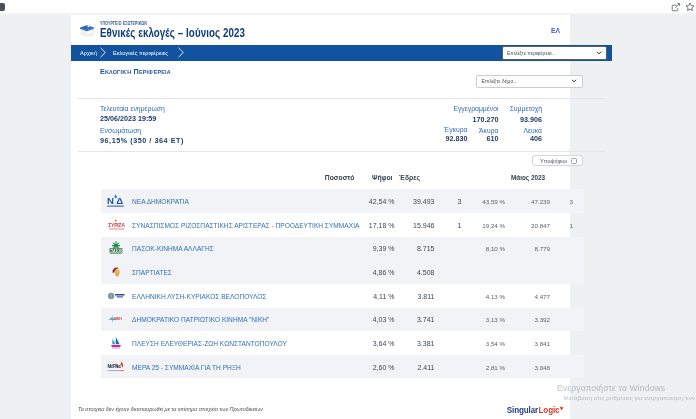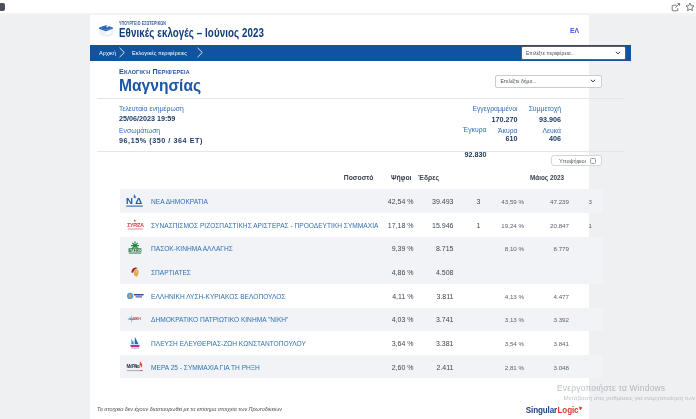--- a/index.html
+++ b/index.html
@@ -13,21 +13,21 @@
   .nowrap { white-space:nowrap; }
 
   
   .chrome { position:absolute; left:0; top:0; width:696px; height:12.5px; background:#ffffff; z-index:5; }
   .chrome-strip { position:absolute; left:0; top:12.5px; width:696px; height:2.5px; background:#f2f3f5; z-index:5; }
   .frag-icon { position:absolute; left:-1.5px; top:2.8px; width:6.5px; height:8.7px; background:#4b4f57; border-radius:2px; }
   .url-text { position:absolute; left:7px; top:0; height:13px; line-height:13.5px; font-size:7.4px; color:#494f54; letter-spacing:0.1px; }
   .chrome-icon { position:absolute; top:2.4px; }
 
   
-  .container { position:absolute; left:90px; top:15px; width:499px; height:404px; background:#ffffff; }
+  .container { position:absolute; left:71px; top:15px; width:499px; height:404px; background:#ffffff; }
 
   
   .site-logo { position:absolute; left:7.5px; top:8.5px; width:16px; height:13px; }
   .ministry { position:absolute; left:29px; top:4.7px; font-size:5px; font-weight:bold; color:#30549b; letter-spacing:0.2px; transform:scaleX(0.7); transform-origin:0 0; }
   .site-title { position:absolute; left:29px; top:11.1px; font-size:11.9px; font-weight:bold; color:#0e3c7d; letter-spacing:0.1px; transform:scaleX(0.82); transform-origin:0 0; }
   .lang { position:absolute; right:10px; top:11.8px; font-size:6.8px; font-weight:bold; color:#4054cf; }
 
   
   .bc-bar { position:absolute; left:0; top:29.5px; width:541px; height:16px; background:#11539e; }
   .bc-item { position:absolute; top:0; height:16px; line-height:16px; color:#ffffff; font-size:5.6px; }
@@ -50,21 +50,21 @@
   .sl1 { position:absolute; left:29px; top:90px; }
   .sv1 { position:absolute; left:29px; top:99.3px; letter-spacing:0; }
   .sl2 { position:absolute; left:29px; top:111.5px; }
   .sv2 { position:absolute; left:29px; top:121.1px; letter-spacing:0.55px; }
   .stat-r { position:absolute; text-align:center; }
   .st-reg-l { right:71.5px; top:89.6px; }
   .st-reg-v { right:71.5px; top:99.5px; }
   .st-par-l { right:28px; top:89.6px; }
   .st-par-v { right:28px; top:99.5px; }
   .st-val-l { right:102.5px; top:111.3px; }
-  .st-val-v { right:102.5px; top:119.4px;margin-top:16px; }
+  .st-val-v { right:102.5px; top:119.4px; }
   .st-inv-l { right:71.5px; top:111.5px; }
   .st-inv-v { right:71.5px; top:119.4px; }
   .st-bla-l { right:28px; top:111.5px; }
   .st-bla-v { right:28px; top:119.4px; }
 
   
   .cand-btn { position:absolute; left:460.5px; top:140px; width:51.5px; height:11px; background:#fff; border:1px solid #d3d7db; border-radius:3px; }
   .cand-label { position:absolute; left:7.5px; top:0; height:100%; display:flex; align-items:center; font-size:5.6px; color:#4a4f55; }
   .cand-box { position:absolute; right:5px; top:50%; transform:translateY(-50%); width:6px; height:6px; border:1px solid #989ea4; border-radius:1.5px; background:#fff; }
 
@@ -141,21 +141,20 @@
     </svg>
     <div class="select1">
       <div class="select-label nowrap">Επιλέξτε περιφέρεια...</div>
       <svg class="select-chev" width="6" height="4" viewBox="0 0 6 4">
         <path d="M0.8 0.8 L3 2.8 L5.2 0.8" fill="none" stroke="#2b2f33" stroke-width="0.95"></path>
       </svg>
     </div>
   </div>
 
   <div class="district-label nowrap">Εκλογική Περιφέρεια</div>
-  <div class="district-name nowrap">Μαγνησίας</div>
   <div class="select2">
     <div class="select-label nowrap" style="left:5px">Επιλέξτε δήμο...</div>
     <svg class="select-chev" style="right:5px" width="6" height="4" viewBox="0 0 6 4">
       <path d="M0.8 0.8 L3 2.8 L5.2 0.8" fill="none" stroke="#2b2f33" stroke-width="0.95"></path>
     </svg>
   </div>
 
   <div class="hr1"></div>
 
   <div class="sl1 stat-label nowrap">Τελευταία ενημέρωση</div>

